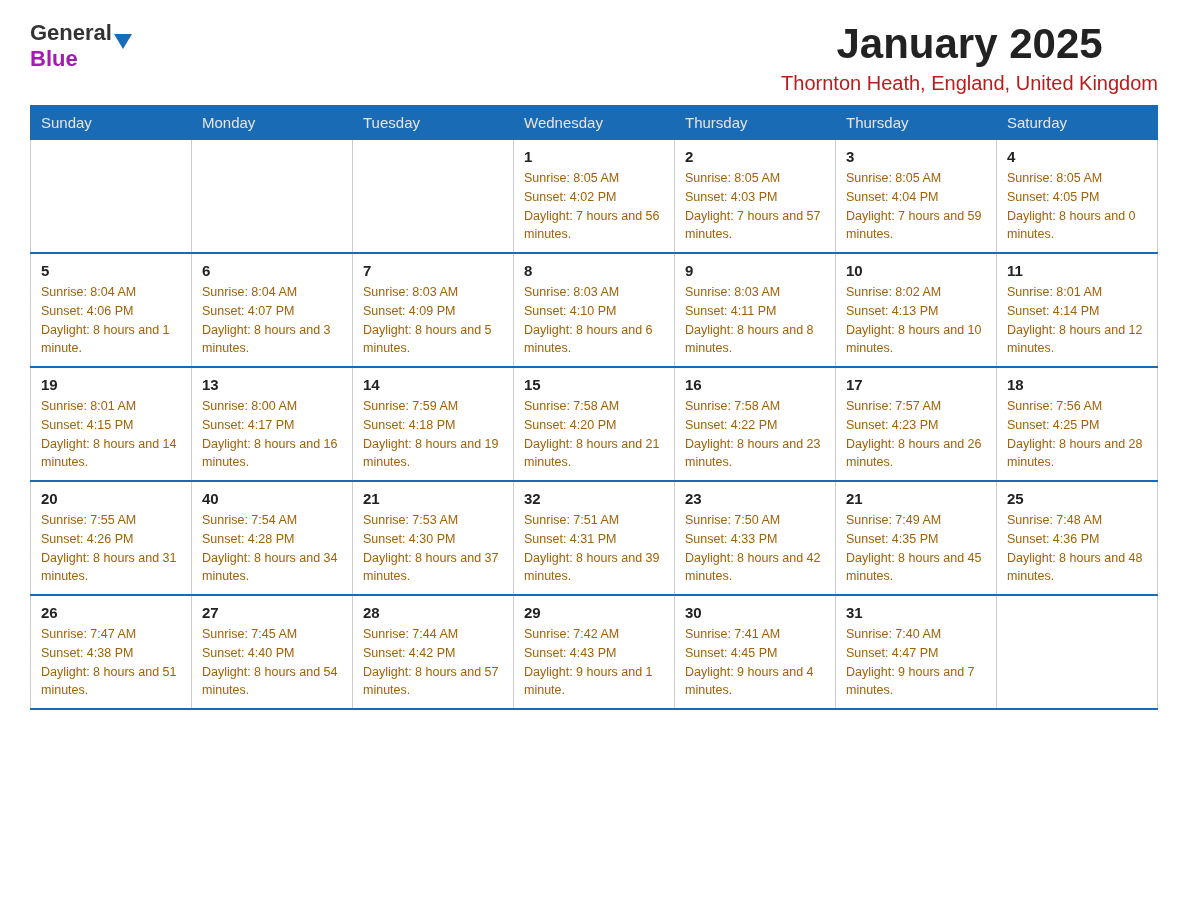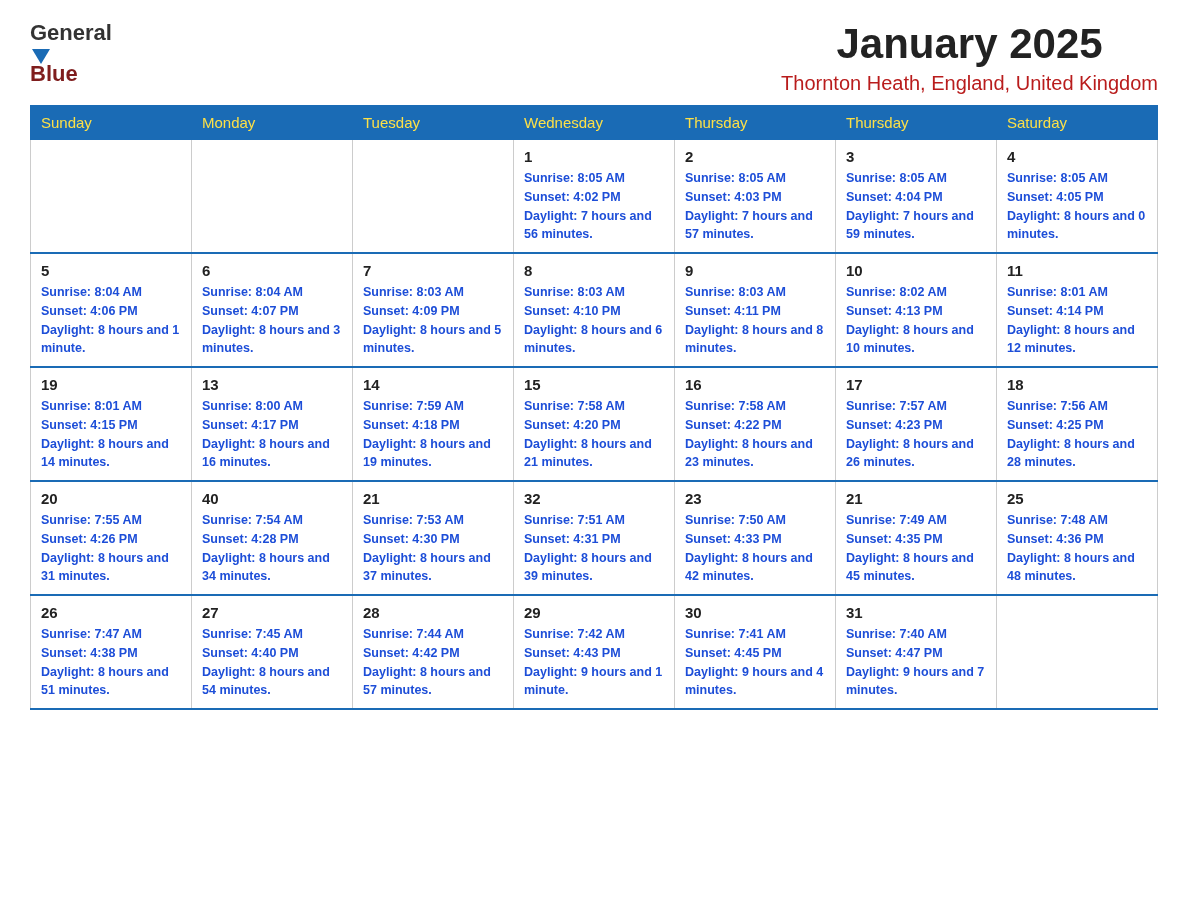--- a/index.html
+++ b/index.html
@@ -17,21 +17,21 @@
       margin-bottom: 10px;
     }
     .logo-text-general {
       font-size: 22px;
       font-weight: bold;
       color: #333;
     }
     .logo-text-blue {
       font-size: 22px;
       font-weight: bold;
-      color: #7f1d1d;
+      color: #a21caf;
     }
     .title-area {
       text-align: center;
     }
     .page-title {
       font-size: 42px;
       font-weight: bold;
       color: #222;
     }
     .subtitle {
@@ -39,21 +39,21 @@
       color: #b91c1c;
       margin-top: 4px;
     }
     .calendar {
       width: 100%;
       border-collapse: collapse;
       margin-top: 10px;
     }
     .calendar thead tr th {
       background-color: #1a6bb5;
-      color: #fde047;
+      color: #e5e5e5;
       font-size: 15px;
       font-weight: normal;
       padding: 8px 10px;
       text-align: left;
       border: 1px solid #1a6bb5;
     }
     .calendar tbody tr td {
       vertical-align: top;
       padding: 8px 10px;
       border: 1px solid #ccc;
@@ -67,36 +67,34 @@
     }
     .day-number {
       font-size: 15px;
       font-weight: bold;
       color: #222;
       display: block;
       margin-bottom: 4px;
     }
     .day-info {
       font-size: 12.5px;
-      color: #1d4ed8;
+      color: #a16207;
       line-height: 1.5;
-      font-weight: bold;
     }
     .empty-cell {
       background: #fff;
     }
     .logo-wrapper {
       display: flex;
       flex-direction: column;
       align-items: flex-start;
     }
     .logo-line1 {
       display: flex;
-      align-items: flex-start;
-      flex-direction: column;
+      align-items: flex-end;
     }
     
     .triangle {
       width: 0;
       height: 0;
       border-left: 9px solid transparent;
       border-right: 9px solid transparent;
       border-top: 15px solid #1a6bb5;
       display: inline-block;
       margin-left: 2px;

